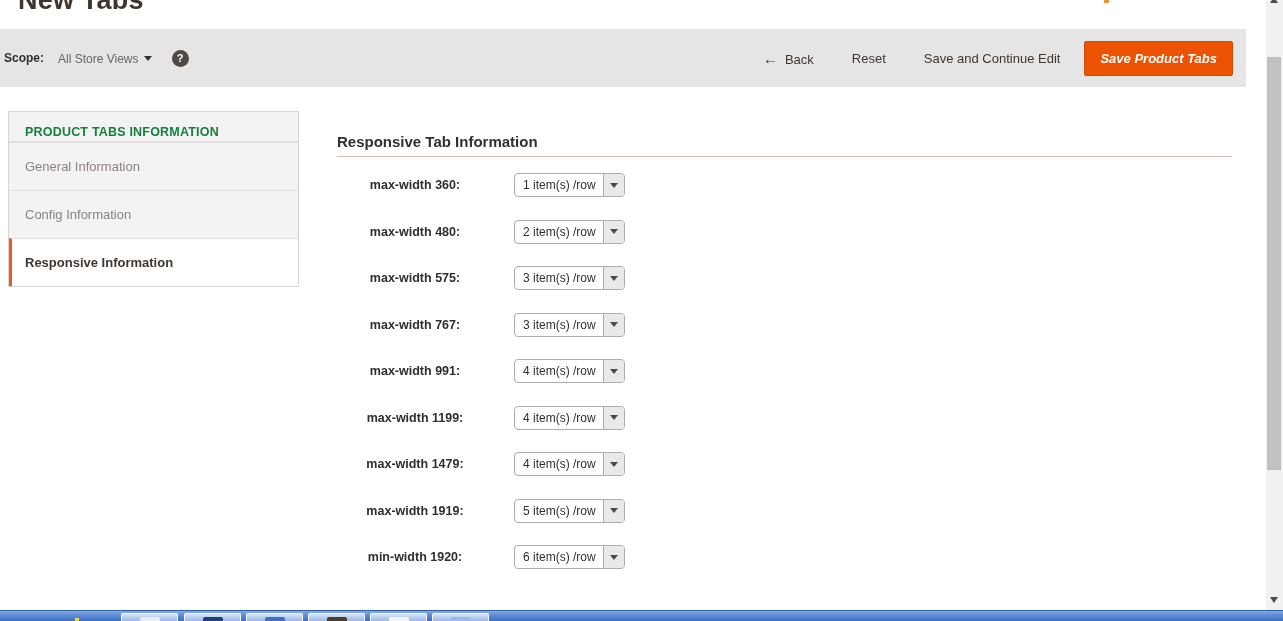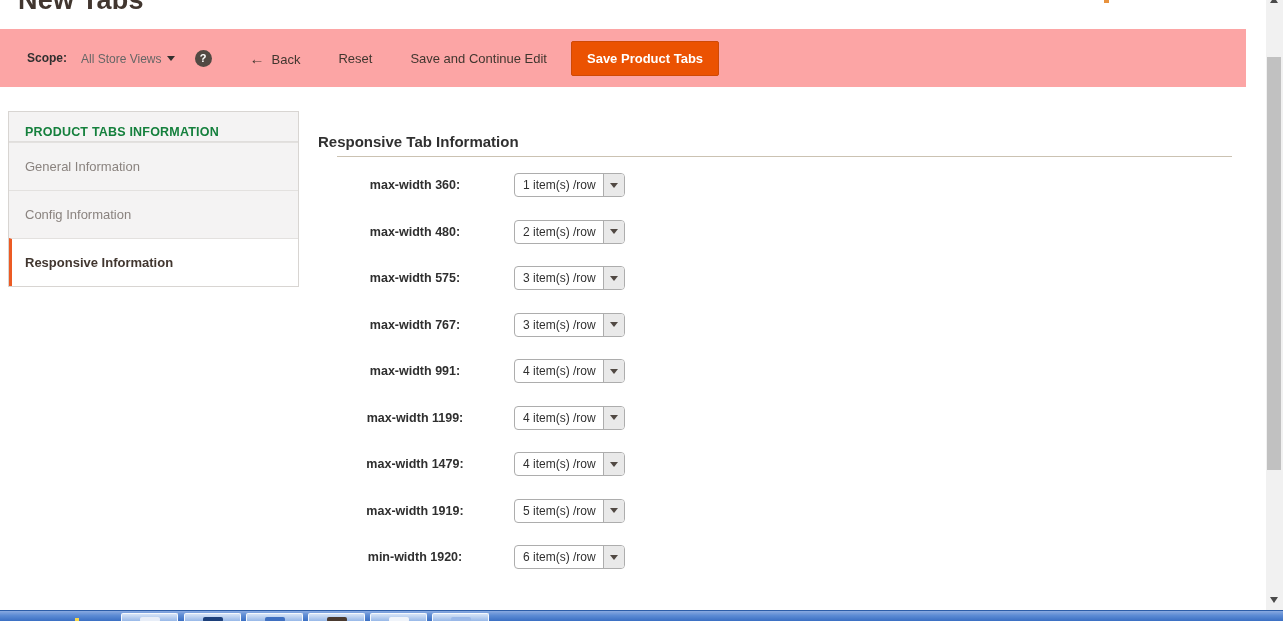--- a/index.html
+++ b/index.html
@@ -5,52 +5,52 @@
   * { margin:0; padding:0; box-sizing:border-box; }
   html,body { width:1283px; height:621px; overflow:hidden; background:#fff;
               font-family:"Liberation Sans", sans-serif; position:relative; }
 
   
   .page-title { position:absolute; left:18px; top:-14px; font-size:27px; line-height:28px;
                 font-weight:600; color:#41362f; letter-spacing:.2px; }
 
   
   .toolbar { position:absolute; left:0; top:29px; width:1246px; height:58px;
-             background:#fca5a5; display:flex; align-items:center;
-             padding:0 13px 0 27px; }
+             background:#e5e5e5; display:flex; align-items:center;
+             justify-content:space-between; padding:0 13px 0 4px; }
   .scope-group { display:flex; align-items:center; gap:10px; }
   .scope-label { font-size:12px; font-weight:700; color:#303030; }
   .scope-value { font-size:12px; color:#666; margin-left:4px; cursor:pointer; }
   .caret-down { display:inline-block; width:0; height:0; border-left:4px solid transparent;
                 border-right:4px solid transparent; border-top:5px solid #33302e;
                 margin-left:5px; vertical-align:middle; }
   .help-icon { width:17px; height:17px; border-radius:50%; background:#514943; color:#fff;
                font-size:11px; font-weight:700; display:flex; align-items:center;
                justify-content:center; margin-left:10px; cursor:pointer; }
   .actions { display:flex; align-items:center; }
   .text-btn { font-size:13px; color:#41362f; cursor:pointer; margin-left:38px; white-space:nowrap; }
   .back-arrow { font-size:15px; margin-right:7px; color:#41362f; }
   .primary-btn { margin-left:24px; background:#eb5202; border:1px solid #cf4a06; color:#fff;
                  font-size:13px; font-weight:700; padding:9px 15px; border-radius:2px;
-                 cursor:pointer; font-family:"Liberation Sans", sans-serif; }
+                 cursor:pointer; font-family:"Liberation Sans", sans-serif;font-style:italic; }
 
   
   .sidebar { position:absolute; left:8px; top:111px; width:291px;
              border:1px solid #d8d5d2; background:#f4f3f3; }
   .sidebar-header { padding:13px 16px 2px; font-size:12.5px; font-weight:700;
                     color:#15803d; border-bottom:1px solid #e0dedc; letter-spacing:.2px; }
   .sidebar-item { height:48px; display:flex; align-items:center; padding-left:16px;
                   font-size:13px; color:#8a837f; border-top:1px solid #e3e1df;
                   cursor:pointer; background:#f4f3f3; }
   .sidebar-item:first-of-type { border-top:none; }
   .sidebar-item.active { background:#fff; color:#41362f; font-weight:600;
                          border-left:3px solid #ec5b24; padding-left:13px; }
 
   
-  .section-title { position:absolute; left:318px; top:133px; font-size:15px;
+  .section-title { position:absolute; left:337px; top:133px; font-size:15px;
                    font-weight:600; color:#303030; }
   .section-rule { position:absolute; left:337px; top:156px; width:895px; height:1px;
                   background:#cbc2b2; }
   .fields { position:absolute; left:337px; top:173px; }
   .field-row { display:flex; align-items:center; height:24px; margin-bottom:22.5px; }
   .field-label { width:156px; text-align:center; font-size:12.5px; font-weight:600;
                  color:#2f2f2f; }
   .select { margin-left:21px; width:111px; height:24px; background:#fff;
             border:1px solid #adadad; border-radius:4px; display:flex;
             align-items:stretch; cursor:pointer; overflow:hidden; }

